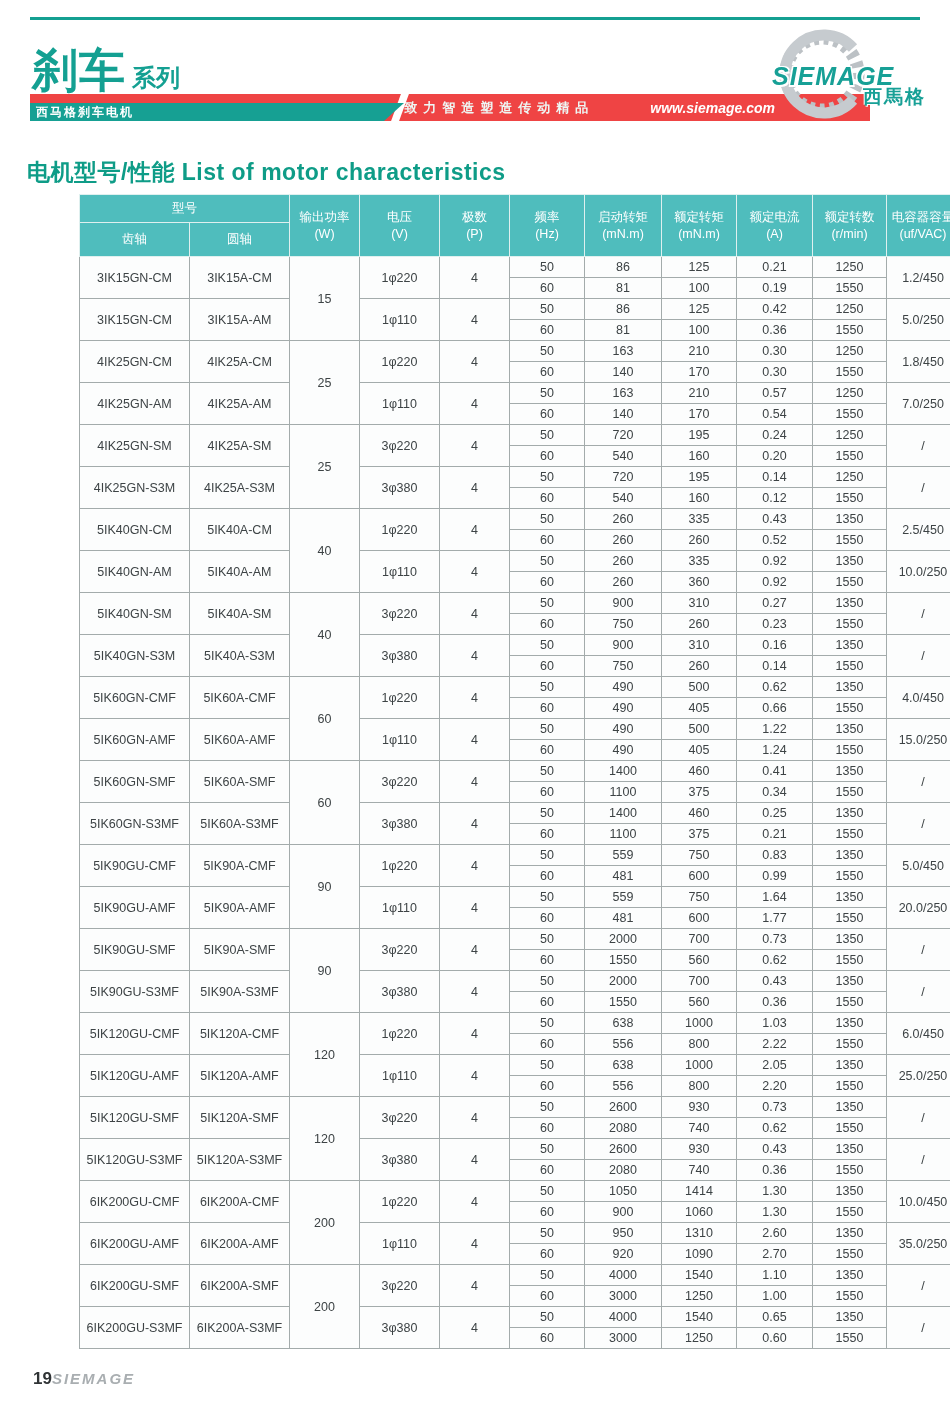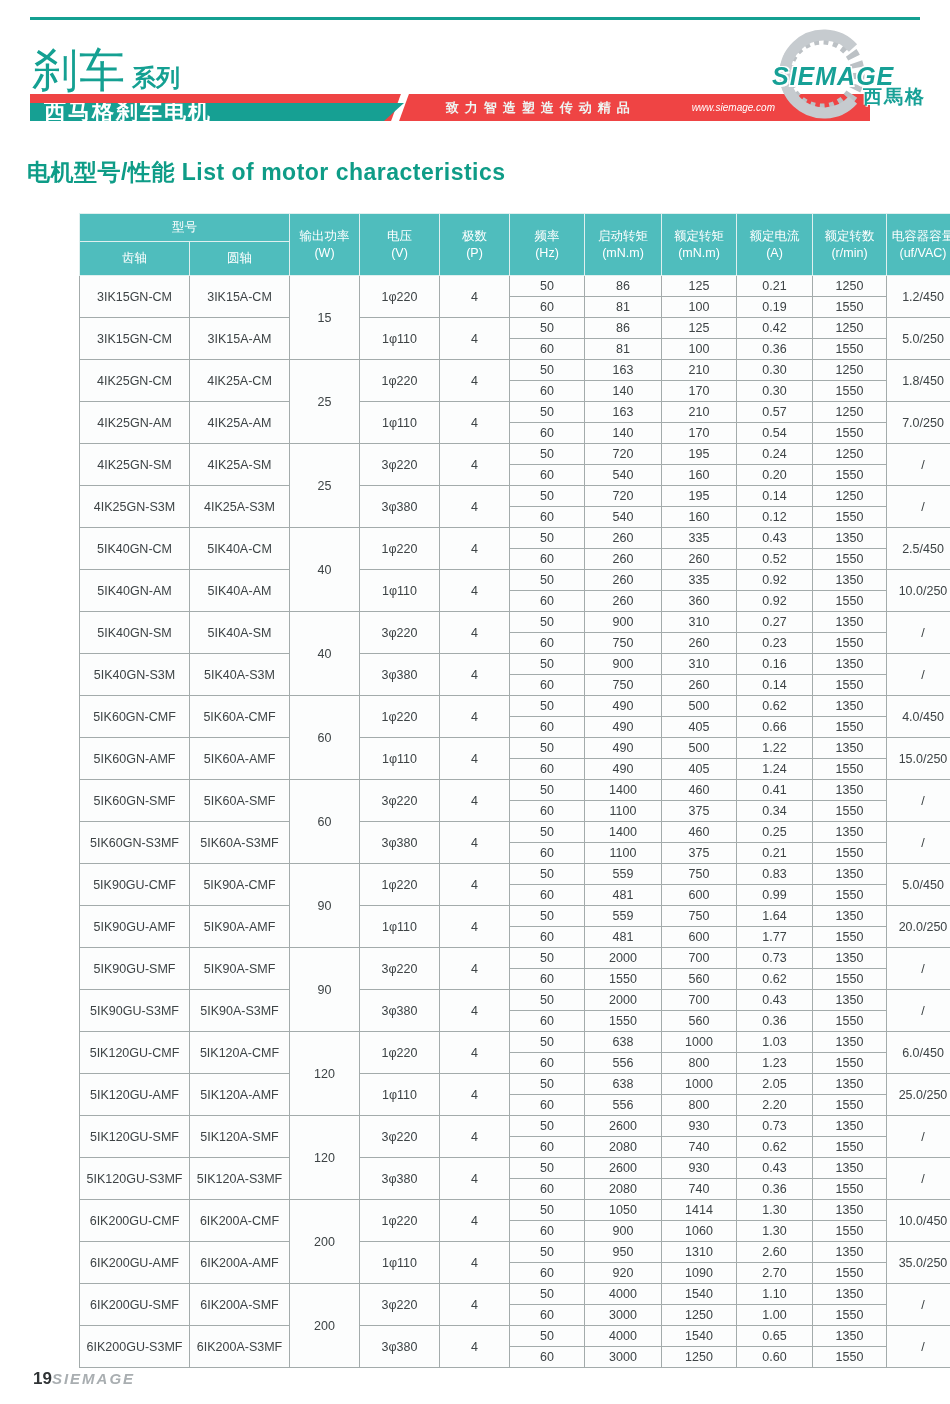--- a/index.html
+++ b/index.html
@@ -4,53 +4,53 @@
 <style>
   * { margin:0; padding:0; box-sizing:border-box; }
   body { background:#e8e8e8; font-family:"Liberation Sans", sans-serif; }
   .page { position:relative; width:950px; height:1404px; background:#ffffff; margin:0 auto; overflow:hidden; }
 
   
   .top-rule { position:absolute; left:30px; right:30px; top:17px; height:3px; background:#14a092; }
 
   
   .series { position:absolute; left:32px; top:40px; color:#14a092; white-space:nowrap; }
-  .series .big { font-size:46px; font-weight:400; letter-spacing:1px; }
+  .series .big { font-size:46px; font-weight:700; letter-spacing:1px; }
   .series .small { font-size:24px; font-weight:600; margin-left:6px; }
 
   .tagline { position:absolute; left:250px; top:50px; color:#14a092; }
   .tagline .cn { font-size:19px; letter-spacing:1px; }
   .tagline .cn b { font-weight:bold; }
   .tagline .en { font-size:13.5px; margin-top:3px; }
 
   .banner { position:absolute; left:30px; top:94px; width:840px; height:27px; }
   .banner-light { position:absolute; inset:0; background:#ef4444; display:flex; align-items:center; justify-content:flex-end; gap:56px; padding-right:95px; }
   .banner-dark { position:absolute; left:0; top:0; bottom:0; width:374px; background:#16a093;
                  clip-path:polygon(0 0,100% 0,calc(100% - 20px) 100%,0 100%);
-                 display:flex; align-items:center; padding-left:14px;
-                 color:#fff; font-weight:bold; font-size:22px; letter-spacing:2px;margin-top:9px; }
+                 display:flex; align-items:center; padding-left:6px;
+                 color:#fff; font-weight:bold; font-size:12px; letter-spacing:2px;margin-top:9px; }
   .banner-gap { position:absolute; left:366px; top:-1px; bottom:-1px; width:8px; background:#fff; transform:skewX(-20deg); }
   .banner-slogan { font-size:13px; font-weight:bold; letter-spacing:6px; color:#eef7f4; }
-  .banner-url { font-size:10px; font-weight:normal; font-style:italic; color:#ffffff; }
+  .banner-url { font-size:14px; font-weight:bold; font-style:italic; color:#ffffff; }
 
   
   .logo { position:absolute; right:24px; top:24px; width:152px; height:102px; }
   .logo svg { position:absolute; left:0; top:0; }
   .logo-brand { position:absolute; left:-2px; top:38px; font-size:25px; font-weight:900; font-style:italic;
                 letter-spacing:1px; color:#17a096;
                 text-shadow:1.5px 1.5px 0 #fff,-1.5px -1.5px 0 #fff,1.5px -1.5px 0 #fff,-1.5px 1.5px 0 #fff; }
   .logo-cn { position:absolute; right:0px; top:60px; font-size:19px; font-weight:bold;
              color:#17a096; letter-spacing:2px;
              text-shadow:1px 1px 0 #fff,-1px -1px 0 #fff; }
 
   
   .page-title { position:absolute; left:27px; top:157px; font-size:23px; font-weight:bold; color:#0e9c87; letter-spacing:0.5px; }
 
   
-  .table-wrap { position:absolute; left:35px; top:213px; width:880px;padding-left:44px; }
+  .table-wrap { position:absolute; left:35px; top:194px; width:880px;padding-left:44px; }
   table { border-collapse:collapse; width:100%; table-layout:fixed; border:1px solid #8e9797; }
   thead th { background:#4fbdbd; color:#ffffff; font-weight:normal; font-size:12.5px; line-height:1.3;
              border:1px solid #dff0ef; padding:3px 1px; }
   thead tr.sub th { height:34px; }
   thead tr.top th { height:28px; }
   thead th .unit { display:block; }
   tbody td { background:#fcfdfd; border:1px solid #a3abab; text-align:center; font-size:12.5px;
              color:#3d4345; height:20px; line-height:20px; padding:0 2px; overflow:hidden; white-space:nowrap; }
   tbody tr.freq-sub td { border-top:1px solid #c0c7c7; }
   tbody tr.model-start td { border-top:1px solid #8e9797; }
@@ -488,21 +488,21 @@
             <td>638</td>
             <td>1000</td>
             <td>1.03</td>
             <td>1350</td>
             <td rowspan="2">6.0/450</td>
           </tr>
           <tr class="freq-sub">
             <td>60</td>
             <td>556</td>
             <td>800</td>
-            <td>1.23</td>
+            <td>2.22</td>
             <td>1550</td>
           </tr>
           <tr class="model-start">
             <td rowspan="2">5IK120GU-AMF</td>
             <td rowspan="2">5IK120A-AMF</td>
             <td rowspan="2">1φ110</td>
             <td rowspan="2">4</td>
             <td>50</td>
             <td>638</td>
             <td>1000</td>

